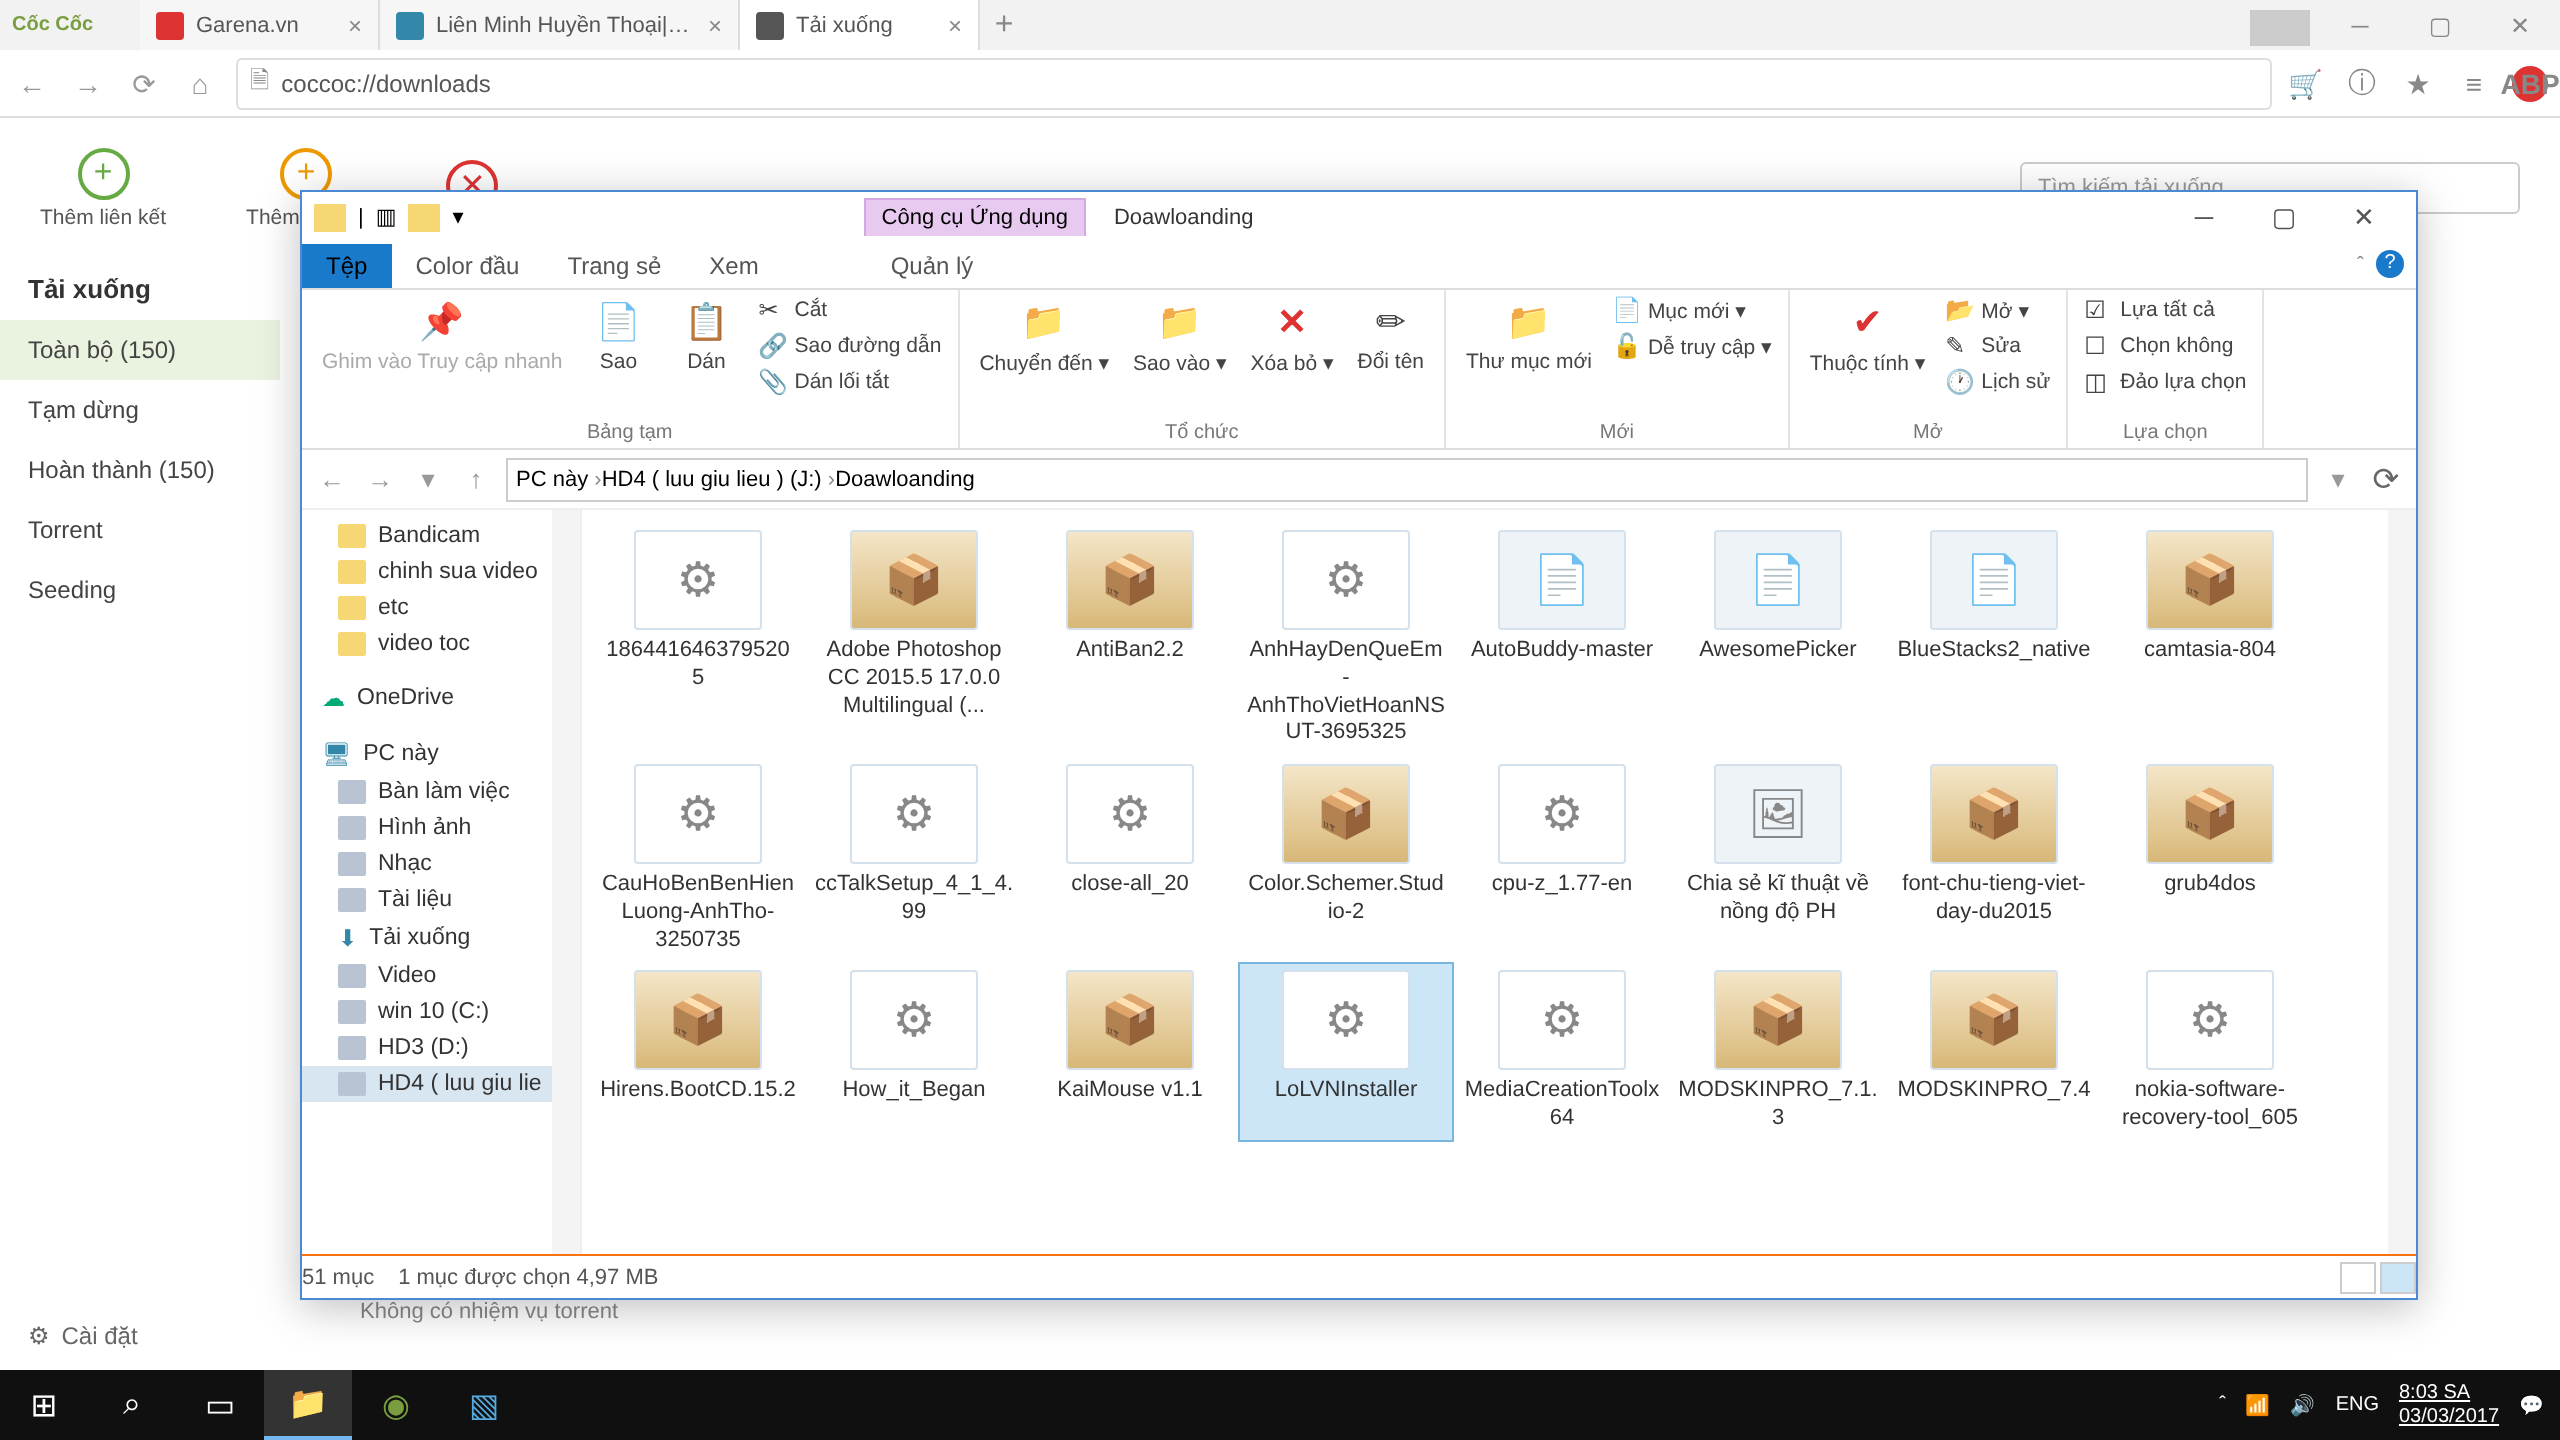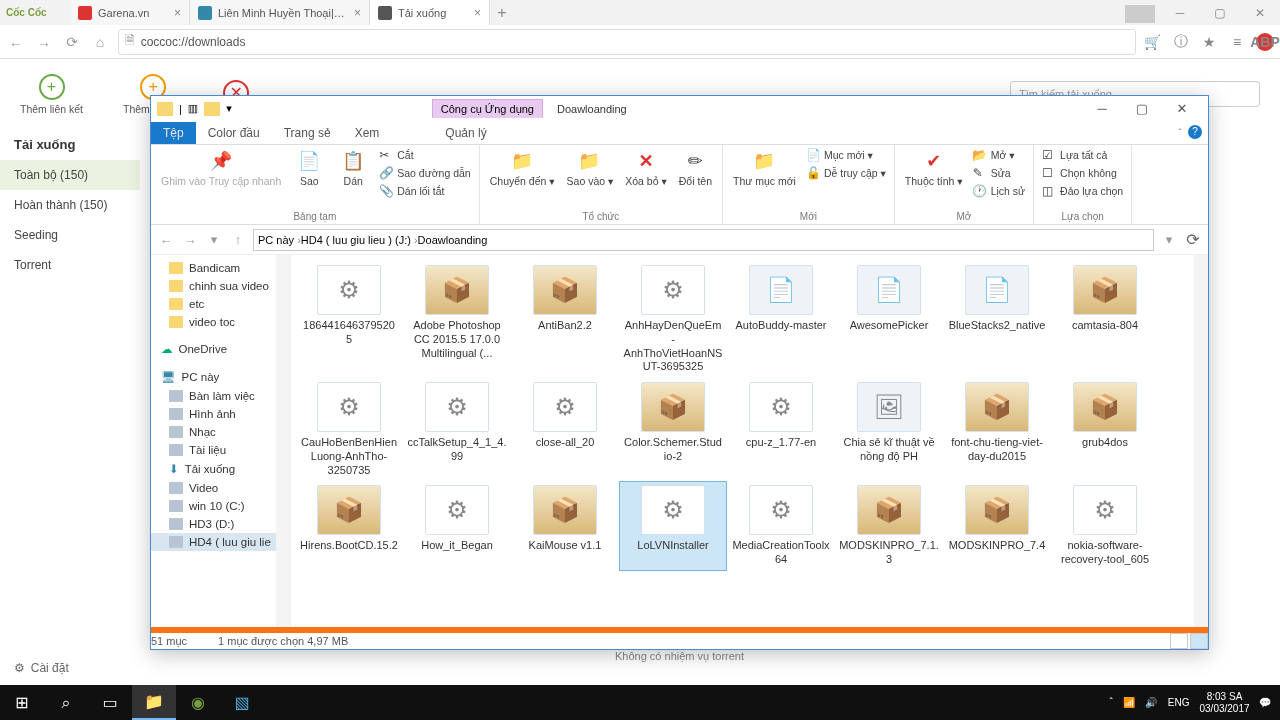--- a/index.html
+++ b/index.html
@@ -43,21 +43,21 @@
 .explorer { position:absolute; top:95px; left:150px; width:1059px; height:555px; background:#fff; border:1px solid #4a8ad4; box-shadow:0 4px 20px rgba(0,0,0,.25); display:flex; flex-direction:column; }
 .exp-title { height:25px; display:flex; align-items:center; padding:0 6px; font-size:11px; }
 .exp-title .qat { display:flex; gap:6px; align-items:center; }
 .exp-title .ctx-tab { margin-left:200px; background:#e8caf0; padding:3px 8px; font-size:11px; border:1px solid #d4a8e0; border-bottom:none; }
 .exp-title .titletxt { margin-left:14px; color:#333; }
 .exp-title .winbtns { margin-left:auto; display:flex; }
 .exp-title .winbtns div { width:40px; text-align:center; font-size:13px; color:#555; }
 
 .exp-tabs { height:24px; display:flex; align-items:end; font-size:12px; background:#fff; border-bottom:1px solid #ddd; position:relative; }
 .exp-tabs .t { padding:4px 12px; color:#555; }
-.exp-tabs .t.active { background:#1979ca; color:#e5e5e5; }
+.exp-tabs .t.active { background:#1979ca; color:#000000; }
 .exp-tabs .helpq { position:absolute; right:6px; top:4px; width:14px; height:14px; border-radius:50%; background:#1979ca; color:#fff; font-size:10px; text-align:center; line-height:14px; }
 
 .ribbon { height:80px; border-bottom:1px solid #ddd; display:flex; font-size:10.5px; color:#444; }
 .ribbon-group { border-right:1px solid #e3e3e3; padding:2px 6px 0 6px; display:flex; flex-direction:column; }
 .ribbon-group .btns { display:flex; gap:4px; flex:1; align-items:flex-start; }
 .ribbon-group .label { text-align:center; font-size:10px; color:#777; padding-bottom:2px; }
 .rbtn { display:flex; flex-direction:column; align-items:center; padding:2px 4px; text-align:center; min-width:40px; }
 .rbtn .ic { width:24px; height:24px; margin-bottom:2px; display:flex; align-items:center; justify-content:center; font-size:18px; }
 .rbtn-sm { display:flex; align-items:center; gap:4px; padding:1px 2px; white-space:nowrap; }
 .rbtn-sm .ic { width:14px; height:14px; font-size:12px; }
@@ -81,33 +81,33 @@
 
 .files { flex:1; overflow:auto; padding:6px 4px; display:flex; flex-wrap:wrap; align-content:flex-start; position:relative; }
 .file { width:108px; padding:4px; text-align:center; font-size:11px; color:#333; }
 .file .thumb { width:64px; height:50px; margin:0 auto 4px auto; background:#eef3f8; border:1px solid #d4e0ec; display:flex; align-items:center; justify-content:center; font-size:24px; color:#888; border-radius:2px; }
 .file .thumb.rar { background:linear-gradient(#f4e6c8,#d8b878); }
 .file .thumb.exe { background:#fff; }
 .file.sel { background:#cde6f7; border:1px solid #7ab5e0; padding:3px; }
 .file .fname { word-wrap:break-word; line-height:1.25; max-height:56px; overflow:hidden; }
 .files .scroll { position:absolute; right:0; top:0; width:14px; height:100%; background:#f4f4f4; }
 
-.exp-status { height:22px; border-top:6px solid #f97316; display:flex; align-items:center; padding:0 0; font-size:11px; color:#555; gap:31px; }
+.exp-status { height:22px; border-top:1px solid #f97316; display:flex; align-items:center; padding:0 0; font-size:11px; color:#555; gap:12px; }
 .exp-status .viewbtns { margin-left:auto; display:flex; gap:2px; }
 .exp-status .viewbtns div { width:18px; height:16px; border:1px solid #ccc; }
 .exp-status .viewbtns div.on { background:#cde6f7; }
 
-.torrent-strip { position:absolute; top:648px; left:150px; width:1059px; height:20px; font-size:11px; color:#888; padding:2px 30px;text-align:center; }
+.torrent-strip { position:absolute; top:648px; left:150px; width:1059px; height:20px; font-size:11px; color:#888; padding:2px 30px; }
 
 
 .taskbar { position:absolute; bottom:0; left:0; width:100%; height:35px; background:#101010; display:flex; align-items:center; color:#fff; }
 .taskbar .tbtn { width:44px; height:35px; display:flex; align-items:center; justify-content:center; font-size:16px; }
 .taskbar .tbtn.active { background:#333; border-bottom:2px solid #76b8f0; }
 .tray { margin-left:auto; display:flex; align-items:center; gap:10px; padding-right:8px; font-size:10px; }
-.tray .clock { text-align:center; line-height:1.2; }
+.tray .clock { text-align:left; line-height:1.2;text-decoration:underline; }
 </style>
 </head>
 <body>
 
 <div class="browser-titlebar">
   <div class="logo">Cốc Cốc</div>
   <div class="tabs">
     <div class="tab">
         <span class="favicon" style="background:#d33"></span>
         <span class="tablabel">Garena.vn</span>
@@ -165,23 +165,24 @@
       </div>
     <div class="dl-action">
         <div class="circ" style="border-color:#d33;color:#d33">✕</div>
       </div>
     <div class="dl-search">Tìm kiếm tải xuống</div>
   </div>
   <div style="display:flex">
     <div class="dl-sidebar">
       <h3>Tải xuống</h3>
       <div class="item sel">Toàn bộ (150)</div>
+      <div class="item">Tạm dừng</div>
       <div class="item">Hoàn thành (150)</div>
+      <div class="item">Torrent</div>
       <div class="item">Seeding</div>
-      <div class="item">Torrent</div>
     </div>
   </div>
   <div class="dl-footer">
       <span>⚙</span>
       <span>Cài đặt</span>
     </div>
 </div>
 
 <div class="torrent-strip">Không có nhiệm vụ torrent</div>
 

